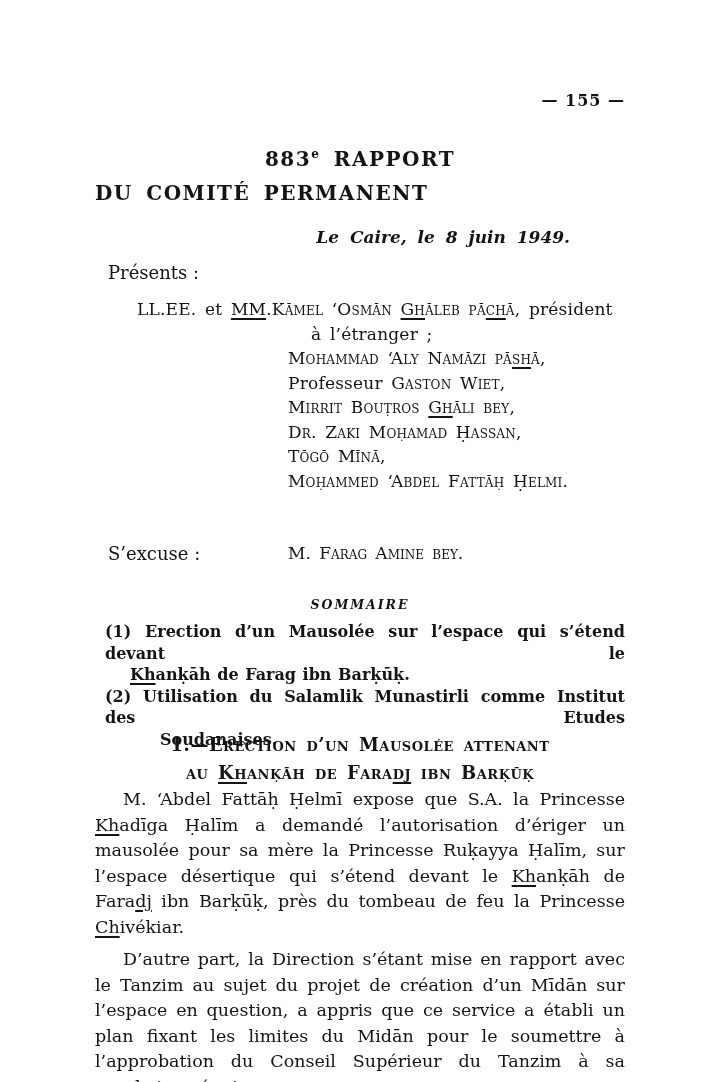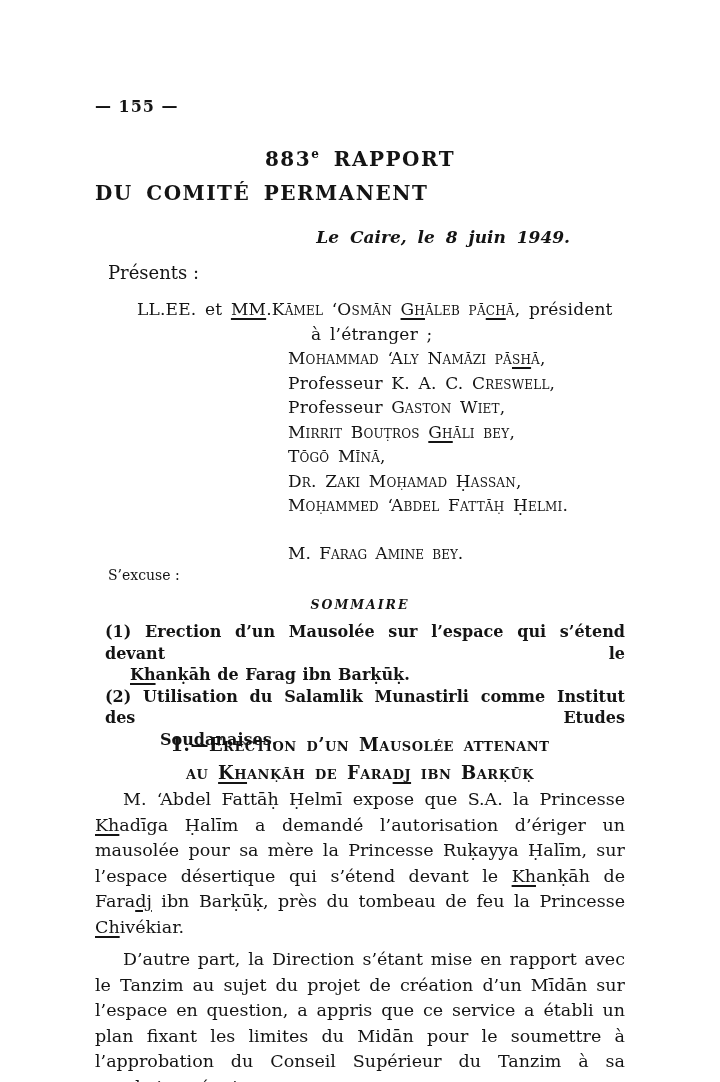--- a/index.html
+++ b/index.html
@@ -1,32 +1,32 @@
 <!DOCTYPE html>
 <html><head>
 <meta charset="utf-8">
 <style>
   html,body{margin:0;padding:0;background:#ffffff;}
   .page{
     position:relative;width:720px;height:1082px;background:#ffffff;
     color:#141414;font-family:"DejaVu Serif",serif;overflow:hidden;
   }
   .flow{position:absolute;left:95px;width:530px;}
-  #pageno{top:97px;text-align:left;font-size:16px;font-weight:700;letter-spacing:1px;}
+  #pageno{top:91px;text-align:right;font-size:16px;font-weight:700;letter-spacing:1px;}
   #title1{top:147px;text-align:center;font-size:20px;font-weight:700;letter-spacing:1.5px;word-spacing:5px;}
   #title2{top:181px;text-align:left;font-size:20px;font-weight:700;letter-spacing:1.5px;word-spacing:5px;}
   #dateline{top:227px;text-align:right;padding-right:55px;box-sizing:border-box;
             font-style:italic;font-weight:700;font-size:17px;word-spacing:5px;}
   #presents-label{top:262px;padding-left:13px;font-size:18px;}
   #plist{top:297px;font-size:17px;line-height:24.5px;word-spacing:3px;letter-spacing:0.2px;}
   .ind-a{padding-left:42px;}
   .ind-b{padding-left:193px;}
   .ind-c{padding-left:216px;}
   #excuse{top:543px;font-size:17px;display:flex;padding-left:13px;box-sizing:border-box;word-spacing:3px;}
-  .excuse-label{width:180px;flex:none;font-size:14px;word-spacing:normal;margin-top:24px;}
+  .excuse-label{width:180px;flex:none;font-size:18px;word-spacing:normal;}
   #somhead{top:597px;text-align:center;font-size:12.5px;font-weight:700;letter-spacing:2px;font-style:italic;}
   #som{top:621px;font-size:16px;font-weight:700;line-height:21.5px;word-spacing:1px;}
   .si0{padding-left:10px;}
   .si1{padding-left:35px;}
   .si2{padding-left:10px;}
   .si3{padding-left:65px;}
   .just{text-align:justify;text-align-last:justify;}
   #sechead{top:731px;text-align:center;font-size:18px;font-weight:700;line-height:28px;
            word-spacing:3px;letter-spacing:0.5px;}
   #paras{top:787px;font-size:17.5px;line-height:25.5px;text-align:justify;word-spacing:1.5px;}
@@ -47,25 +47,24 @@
   <div class="flow" id="title2">DU COMITÉ PERMANENT</div>
 
   <div class="flow" id="dateline">Le Caire, le 8 juin 1949.</div>
 
   <div class="flow" id="presents-label">Présents :</div>
 
   <div class="flow" id="plist">
     <div class="ind-a"><span>LL.EE. et </span><span class="u">MM</span><span>.</span><span class="sc">Kāmel ‘Osmān </span><span class="sc u">Gh</span><span class="sc">āleb pā</span><span class="sc u">ch</span><span class="sc">ā</span><span>, président</span></div>
     <div class="ind-c"><span>à l’étranger ;</span></div>
     <div class="ind-b"><span class="sc">Mohammad ‘Aly Namāzi pā</span><span class="sc u">sh</span><span class="sc">ā,</span></div>
-    <div class="ind-b"><span>Professeur K. A. C. </span><span class="sc">Creswell</span><span>,</span></div>
     <div class="ind-b"><span>Professeur </span><span class="sc">Gaston Wiet</span><span>,</span></div>
     <div class="ind-b"><span class="sc">Mirrit Bouṭros </span><span class="sc u">Gh</span><span class="sc">āli bey,</span></div>
+    <div class="ind-b"><span class="sc">Dr. Zaki Moḥamad Ḥassan,</span></div>
     <div class="ind-b"><span class="sc">Tōgō Mīnā,</span></div>
-    <div class="ind-b"><span class="sc">Dr. Zaki Moḥamad Ḥassan,</span></div>
     <div class="ind-b"><span class="sc">Moḥammed ‘Abdel Fattāḥ Ḥelmi.</span></div>
   </div>
 
   <div class="flow" id="excuse">
     <div class="excuse-label">S’excuse :</div>
     <div><span>M. </span><span class="sc">Farag Amine bey.</span></div>
   </div>
 
   <div class="flow" id="somhead">SOMMAIRE</div>
 

